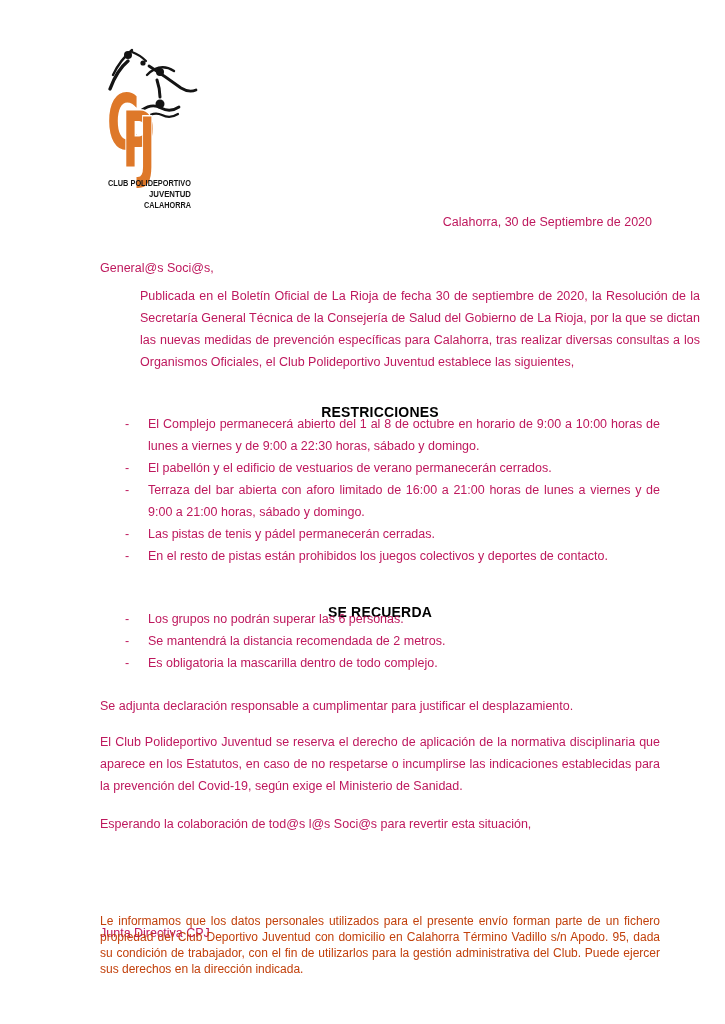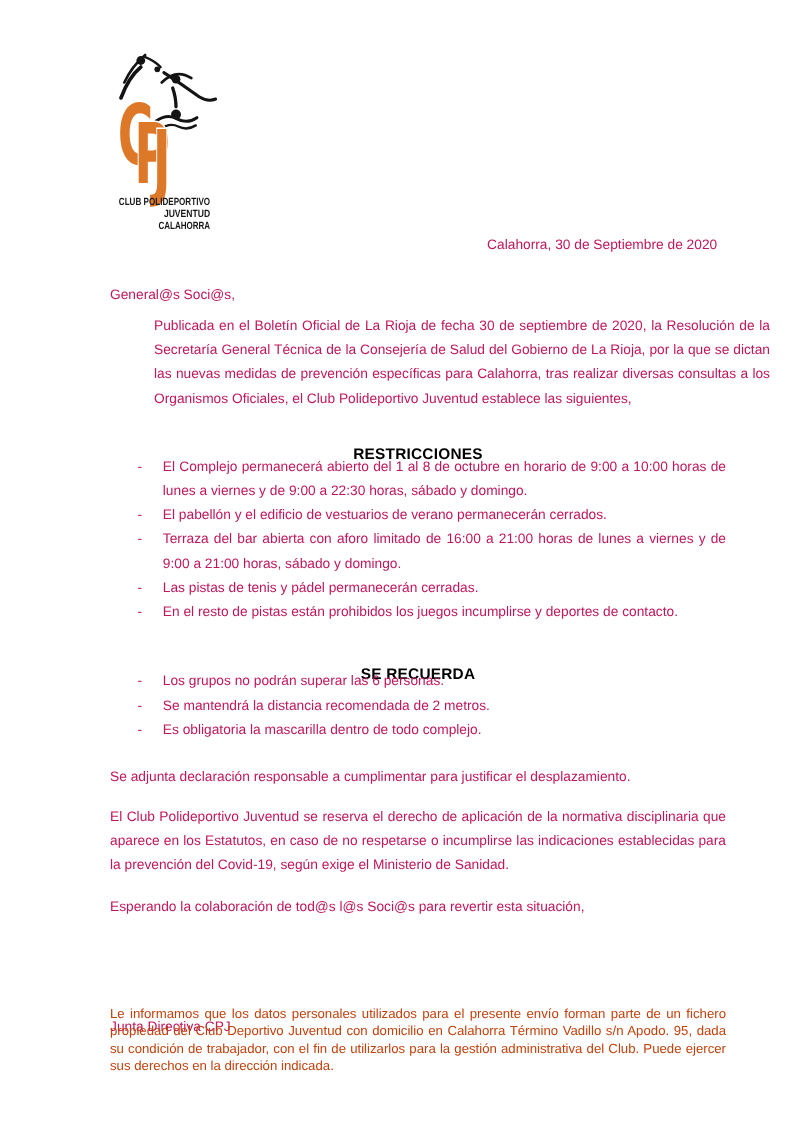--- a/index.html
+++ b/index.html
@@ -118,21 +118,21 @@
     <li>
       <span class="dash">-</span>
       <span>Terraza del bar abierta con aforo limitado de 16:00 a 21:00 horas de lunes a viernes y de 9:00 a 21:00 horas, sábado y domingo.</span>
     </li>
     <li>
       <span class="dash">-</span>
       <span>Las pistas de tenis y pádel permanecerán cerradas.</span>
     </li>
     <li>
       <span class="dash">-</span>
-      <span>En el resto de pistas están prohibidos los juegos incumplirse y deportes de contacto.</span>
+      <span>En el resto de pistas están prohibidos los juegos colectivos y deportes de contacto.</span>
     </li>
   </ul>
 
   <div class="block heading heading-2">SE RECUERDA</div>
   <ul class="block dash-list list-2">
     <li>
       <span class="dash">-</span>
       <span>Los grupos no podrán superar las 6 personas.</span>
     </li>
     <li>

